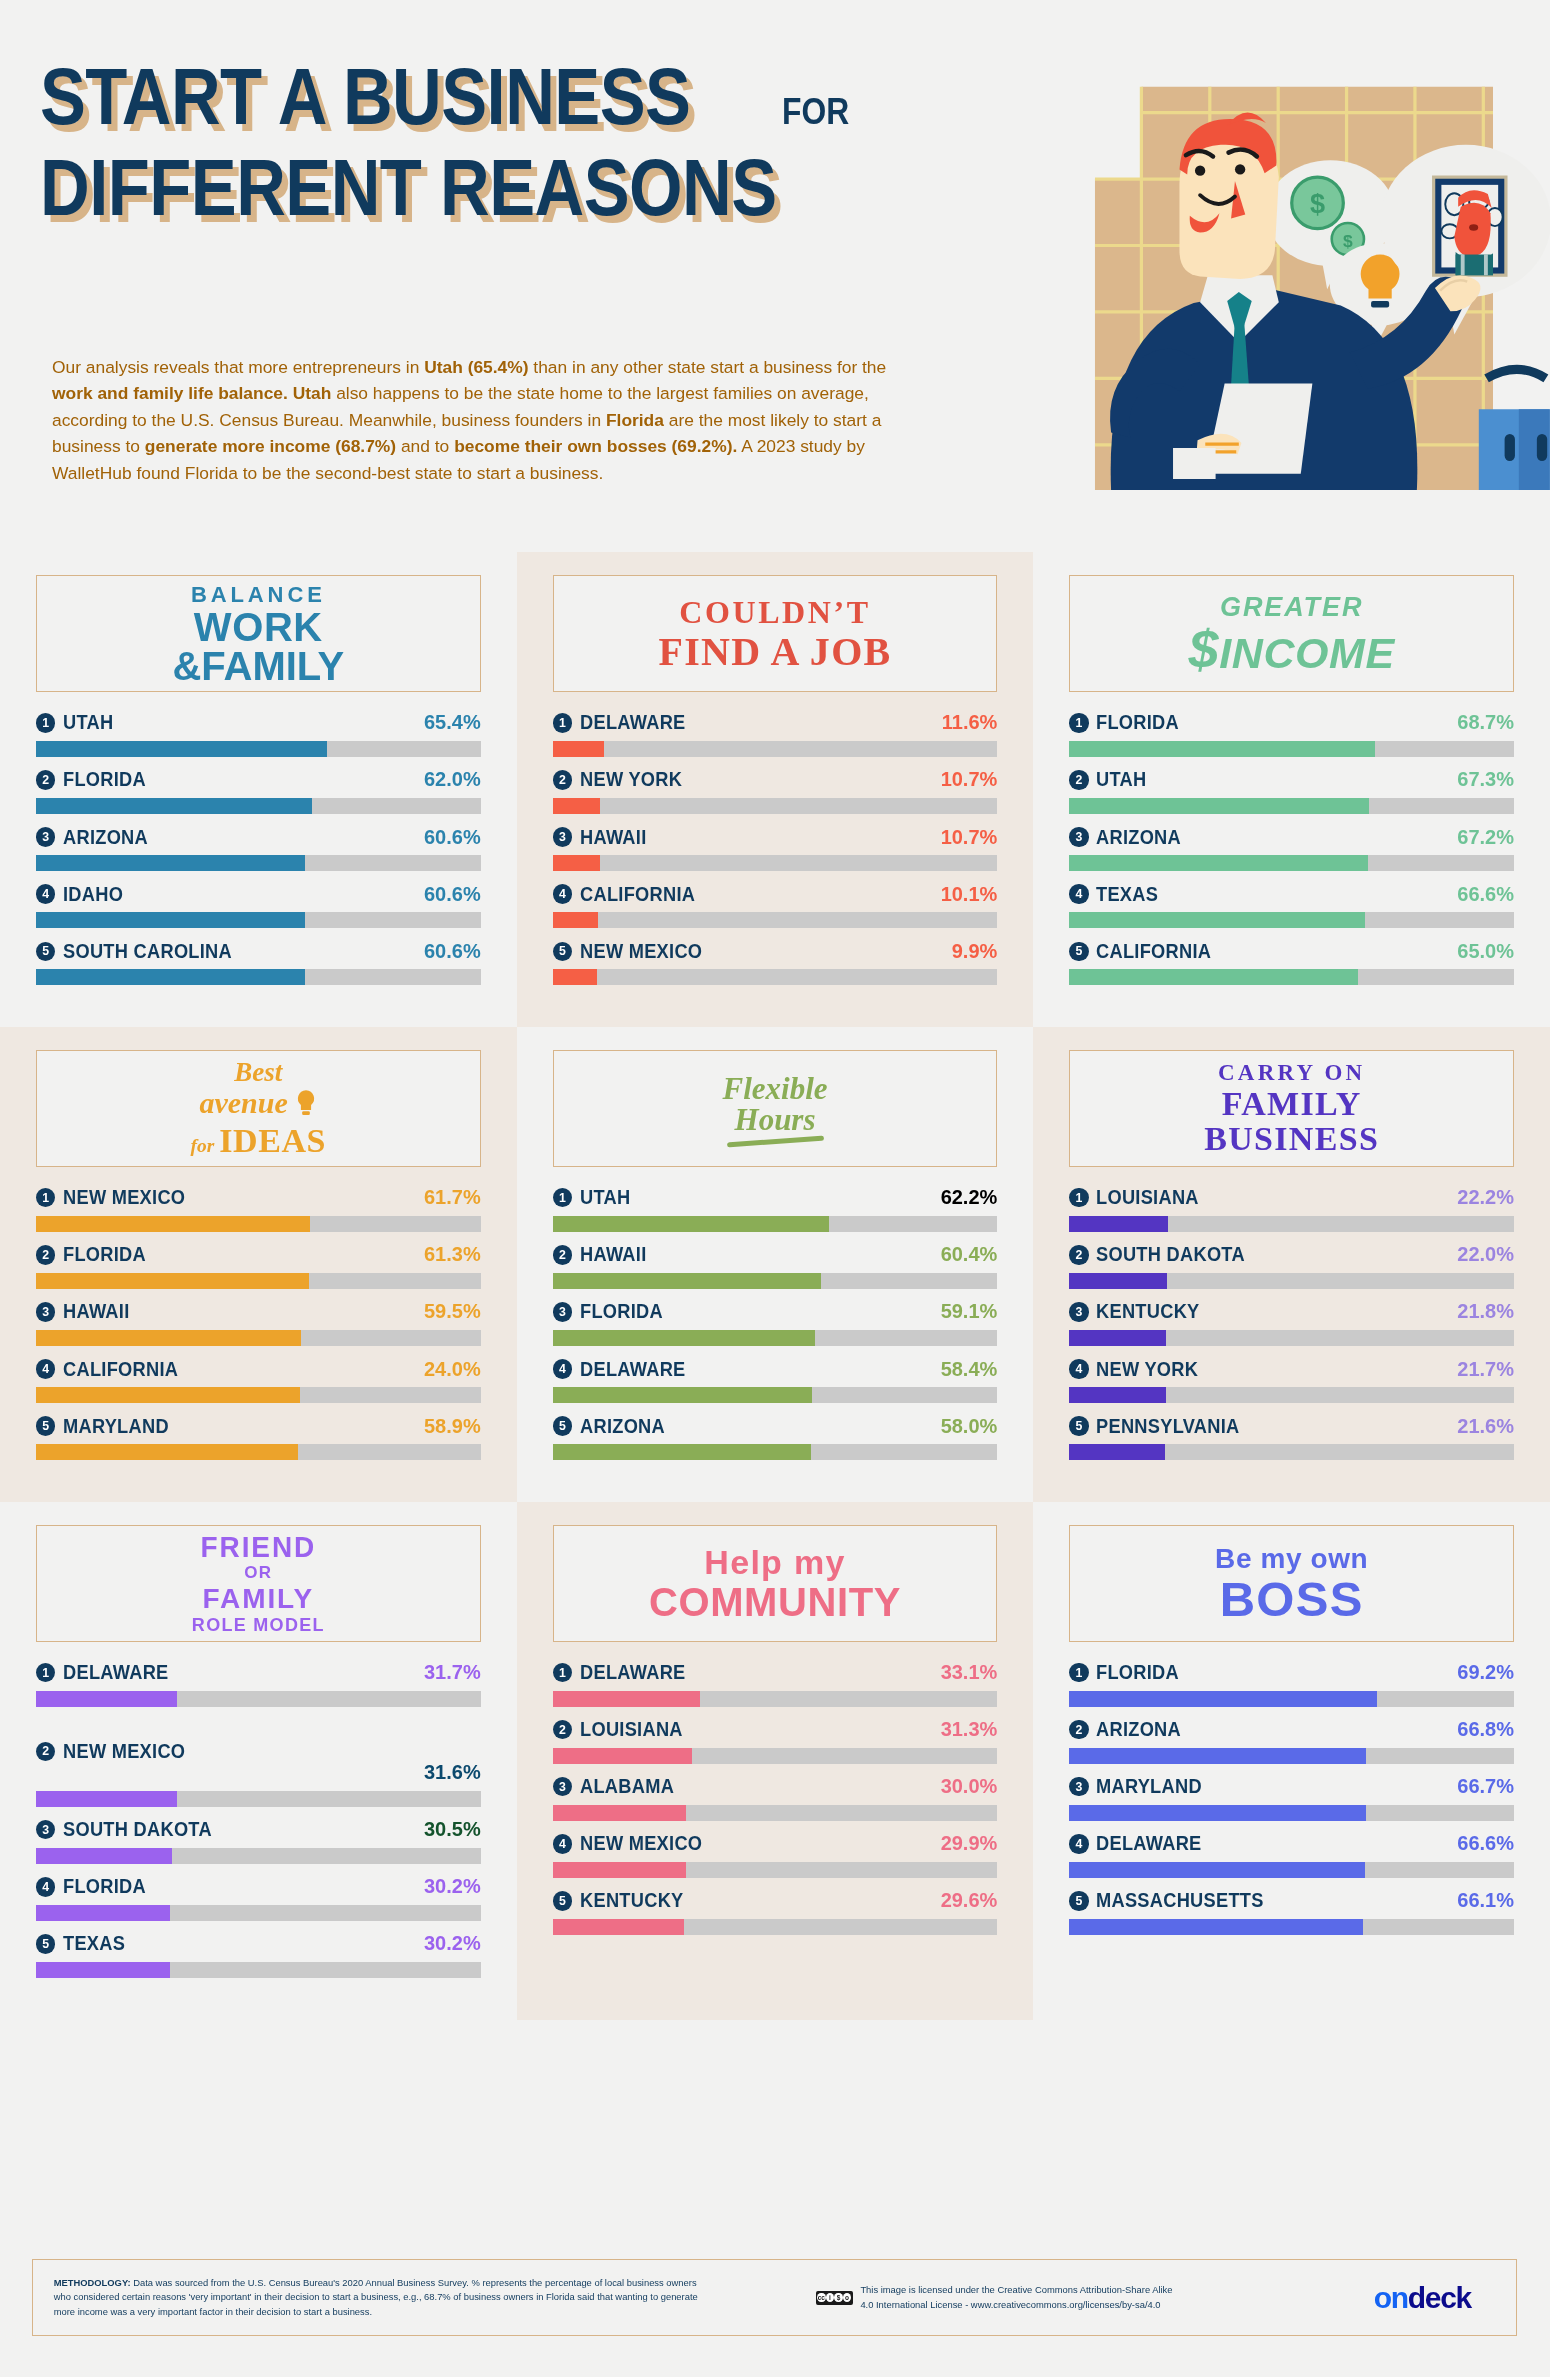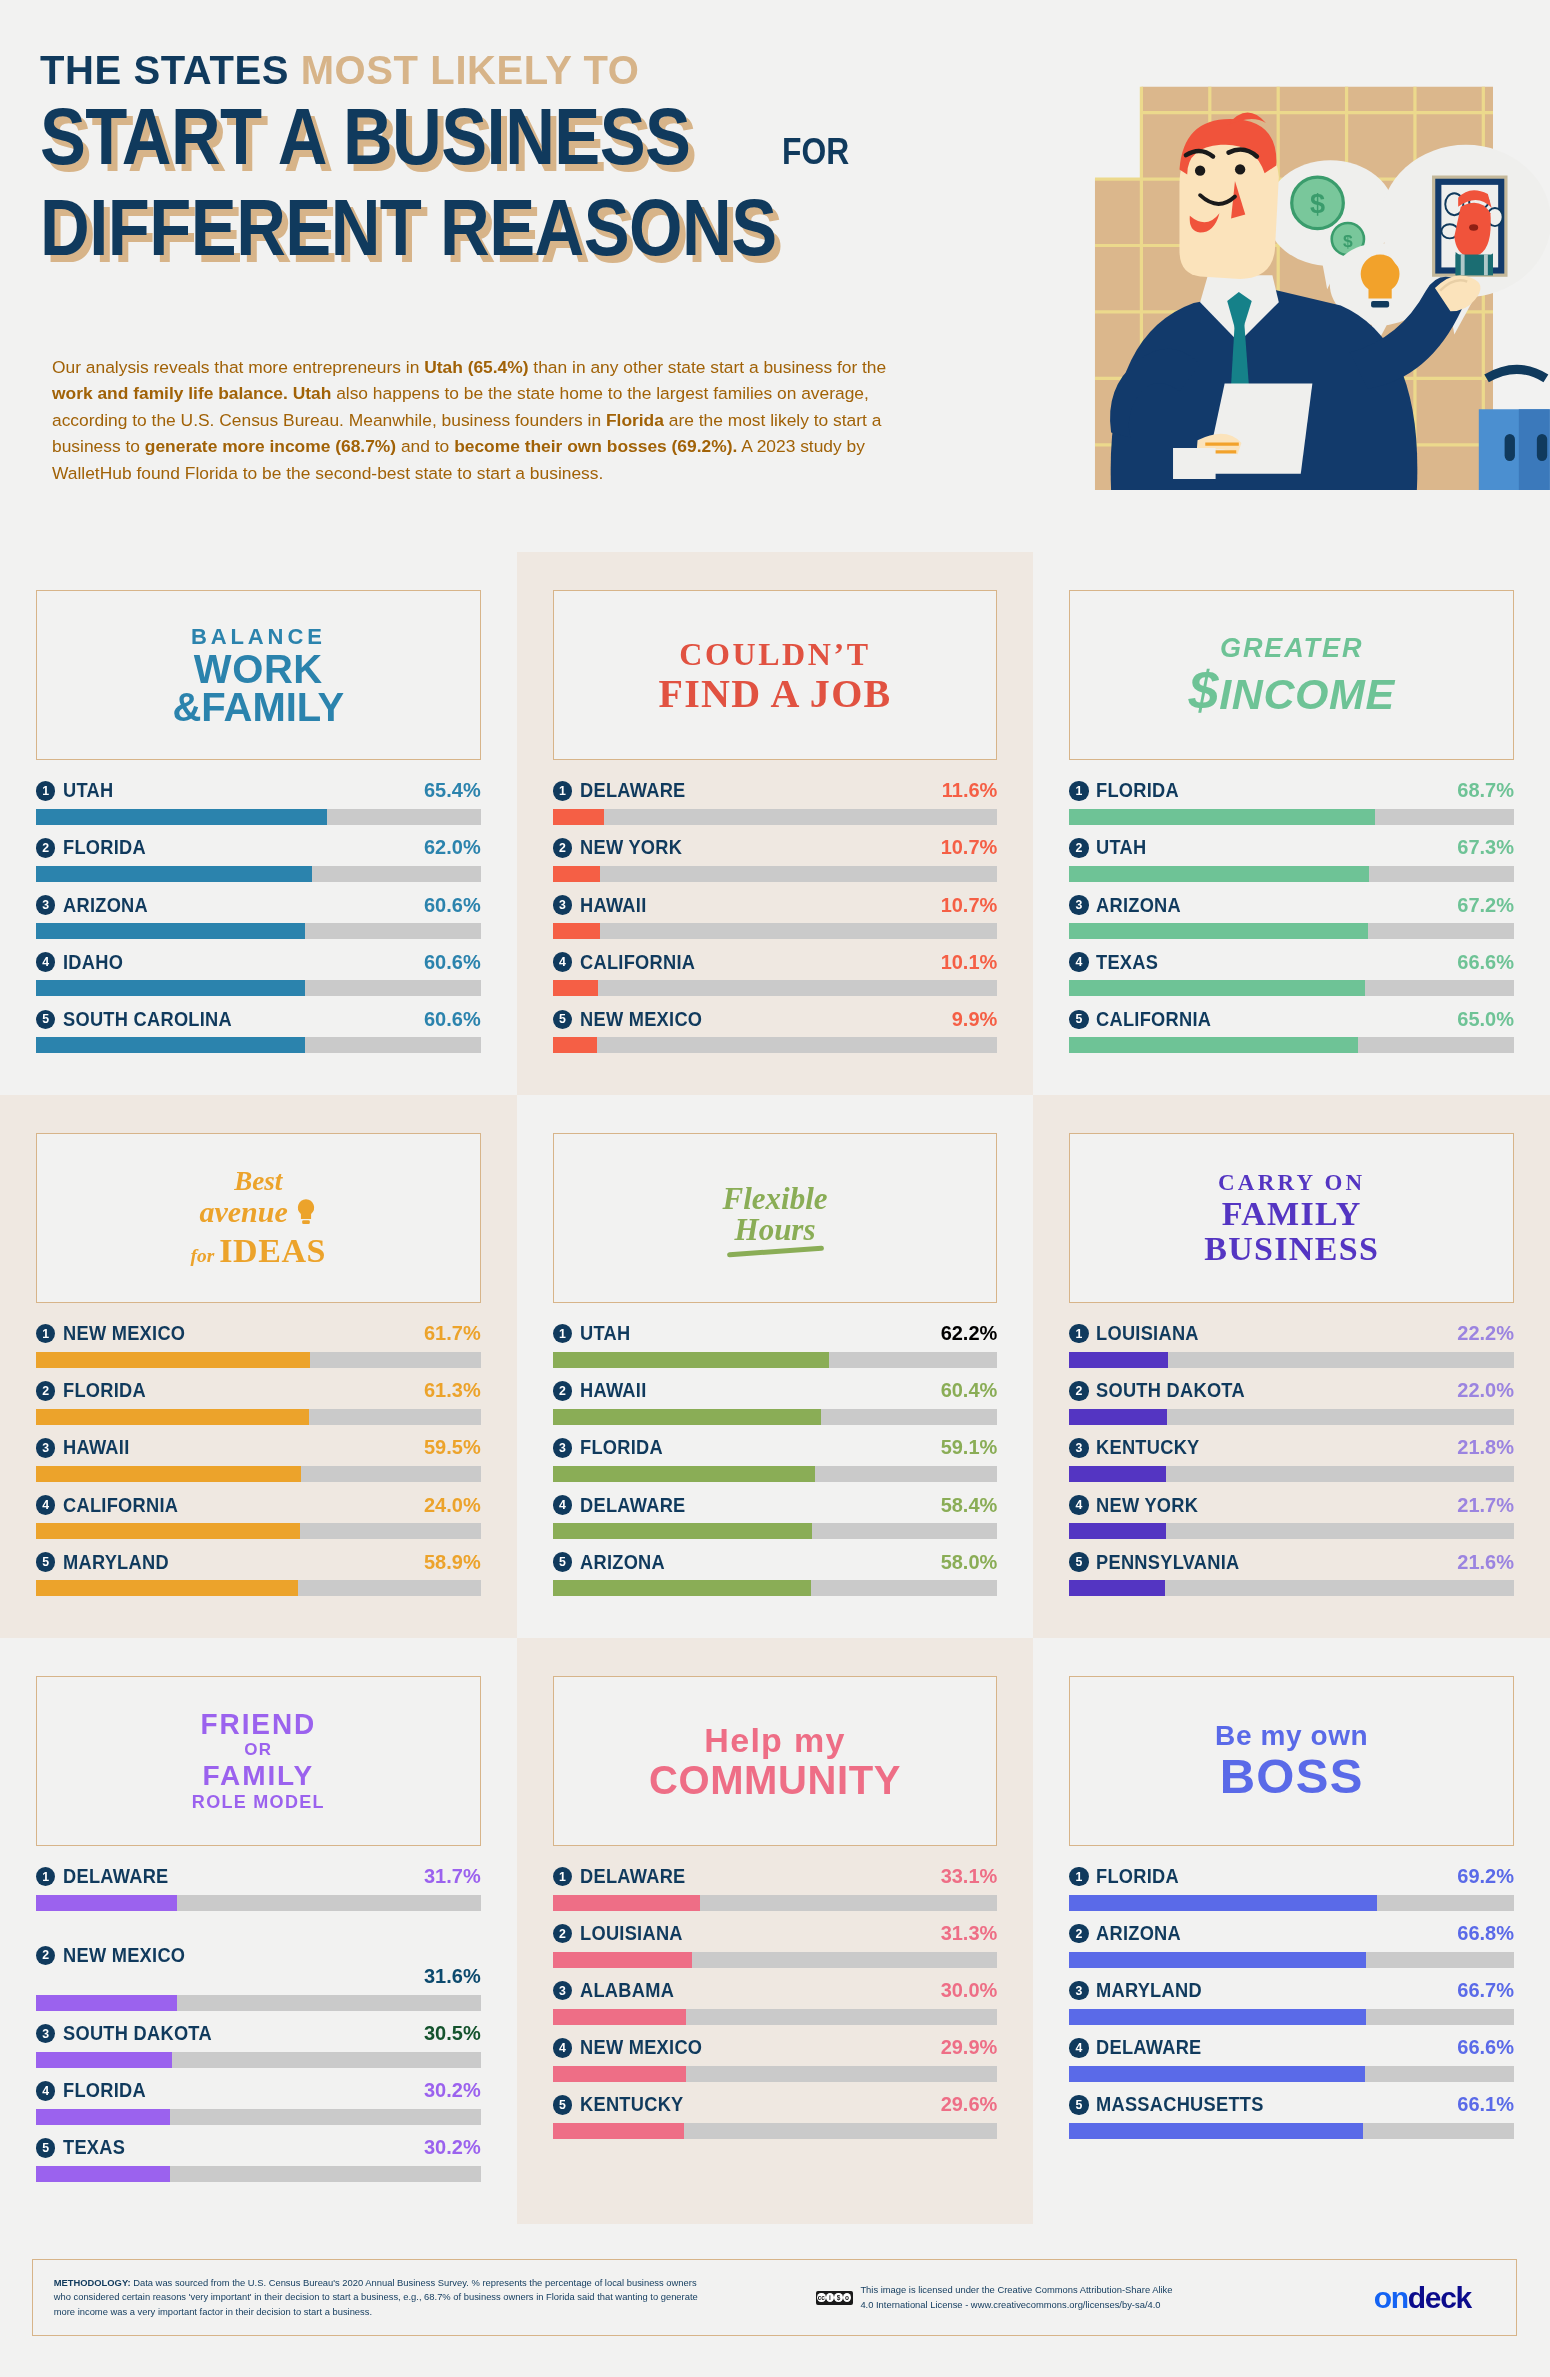--- a/index.html
+++ b/index.html
@@ -50,26 +50,25 @@
   }
   .row { display: flex; width: 1550px; }
   .cell {
     width: 517px; padding: 23px 36px 30px 36px;
   }
   .cell.shaded { background: #efe8e1; }
 
   .cat-box {
     border: 1.3px solid #d7b489;
     background: #f2f2f1;
-    height: 170px;
+    height: 117px;
     display: flex; align-items: center; justify-content: center;
     text-align: center;
     padding: 3.9px 7.7px;
     margin-bottom: 19.4px;
-    margin-top: 15px;
   }
   .cat-inner { width: 100%; }
 
   
   .c-balance .l1 { font-size: 22px; font-weight: 800; letter-spacing: 3.9px; color: #2b83ad; }
   .c-balance .l2 { font-size: 40px; font-weight: 800; letter-spacing: 0.6px; color: #2b83ad; line-height: .96; }
   .c-balance .l3 { font-size: 40px; font-weight: 800; color: #2b83ad; line-height: .96; }
 
   .c-job .l1 { font-size: 32px; font-weight: 900; letter-spacing: 2.6px; color: #e15241;
                font-family: "Liberation Serif", serif; }
@@ -156,24 +155,20 @@
   .logo { margin-left: auto; margin-right: 45px; font-size: 30px; font-weight: 900; letter-spacing: -1.3px; }
   .logo .on { color: #1463f3; }
   .logo .deck { color: #0b0b8c; }
 </style>
 </head>
 <body>
 
 <div class="header">
 
   <div class="title-block">
-    <div class="t-line1">
-      <span class="t-navy">THE STATES</span>
-      <span class="t-tan">MOST LIKELY TO</span>
-    </div>
     <div class="t-line2">
       <span class="t-big">START A BUSINESS</span><span class="t-for">FOR</span>
     </div>
     <div class="t-line3">
       <span class="t-big">DIFFERENT REASONS</span>
     </div>
   </div>
 
   <div class="intro">Our analysis reveals that more entrepreneurs in <b>Utah (65.4%)</b> than in any other state start a business for the <b>work and family life balance. Utah</b> also happens to be the state home to the largest families on average, according to the U.S. Census Bureau. Meanwhile, business founders in <b>Florida</b> are the most likely to start a business to <b>generate more income (68.7%)</b> and to <b>become their own bosses (69.2%).</b> A 2023 study by WalletHub found Florida to be the second-best state to start a business.</div>
 

